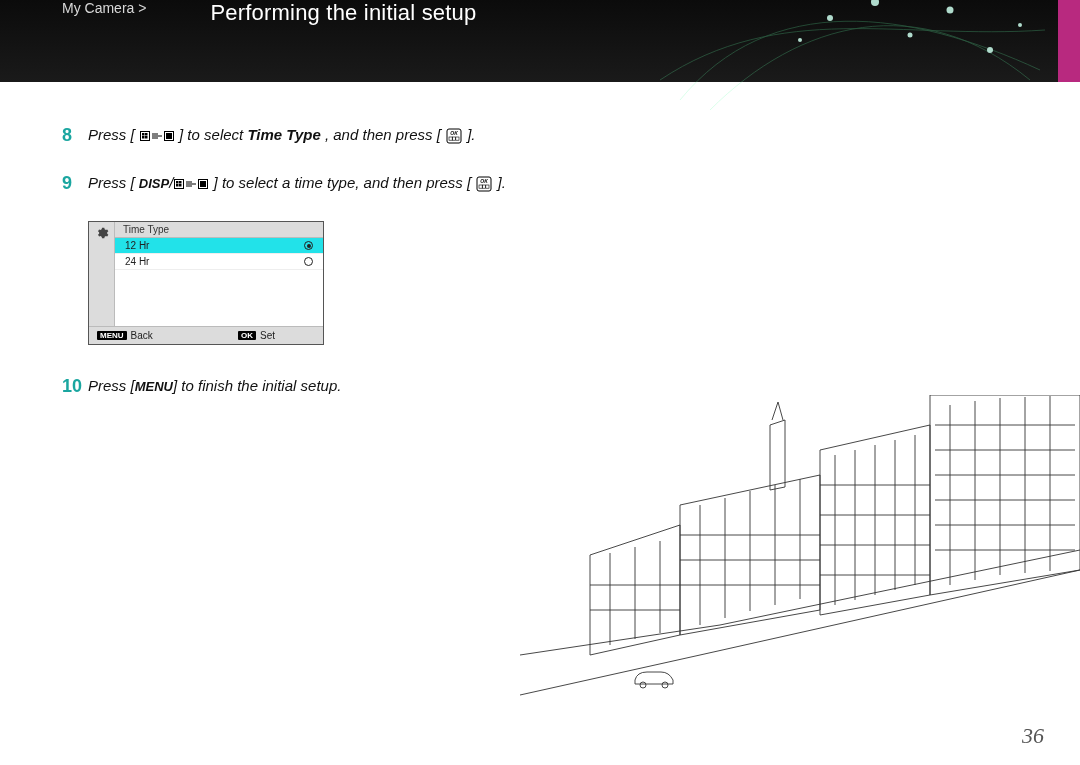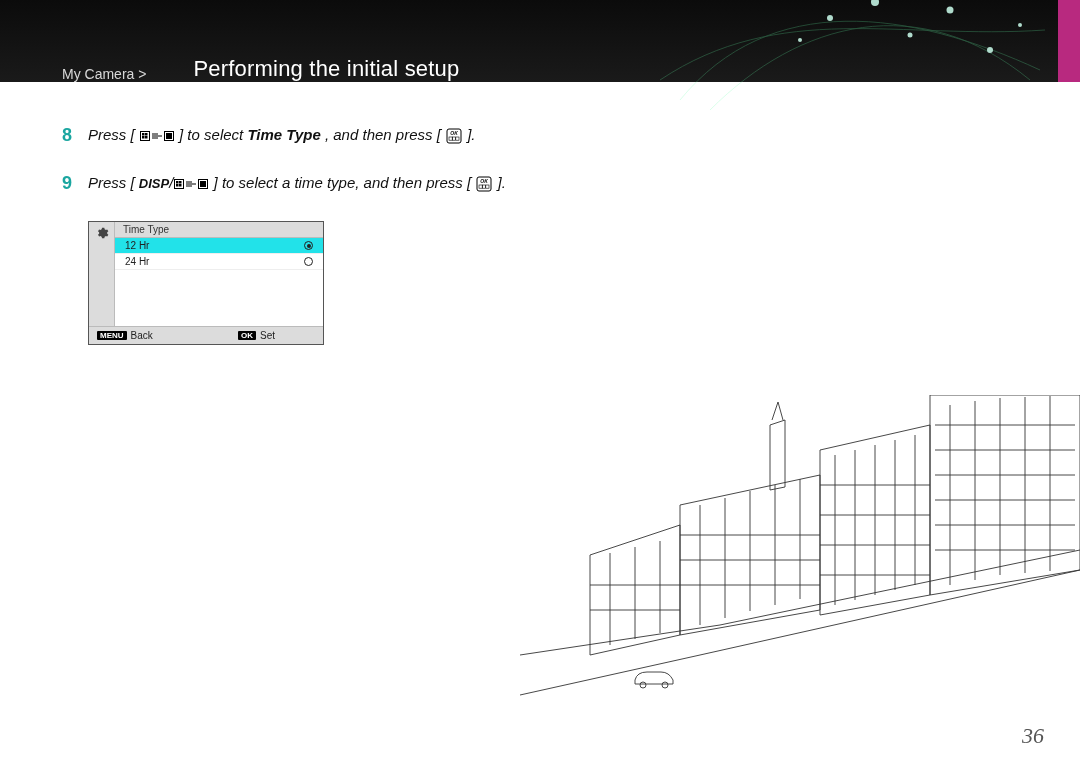--- a/index.html
+++ b/index.html
@@ -12,22 +12,23 @@
     overflow: hidden;
   }
   
   .header {
     position: relative;
     width: 100%;
     height: 82px;
     background: linear-gradient(to bottom, #0b0b0b 0%, #1a1a1a 100%);
     color: #fff;
     display: flex;
-    align-items: flex-end;
+    align-items: flex-start;
     padding-left: 62px;
+    gap: 17px;
   }
   .header .breadcrumb {
     font-size: 14px;
     color: #d8d8d8;
     margin-right: 6px;
     font-weight: 300;
   }
   .header .title {
     font-size: 22px;
     font-weight: 400;
@@ -275,20 +276,26 @@
         <span>Back</span>
       </div>
       <div style="flex:1"></div>
       <div class="cs-footer-item" style="margin-right:40px;">
         <span class="cs-footer-btn">OK</span>
         <span>Set</span>
       </div>
     </div>
   </div>
 
+  <div class="step">
+    <div class="step-num">10</div>
+    <div class="step-text">
+      <span>Press [</span><span style="font-weight:600;font-size:13px;">MENU</span><span>] to finish the initial setup.</span>
+    </div>
+  </div>
 
 </div>
 
 <svg class="cityart" viewBox="0 0 560 330">
   <g stroke="#333" stroke-width="0.9" fill="none" stroke-linejoin="round">
 
     <path d="M0 260 L200 230 L560 155"></path>
     <path d="M0 300 L180 260 L560 175"></path>
 
     <path d="M410 0 L410 200 L560 175 L560 0 Z"></path>

